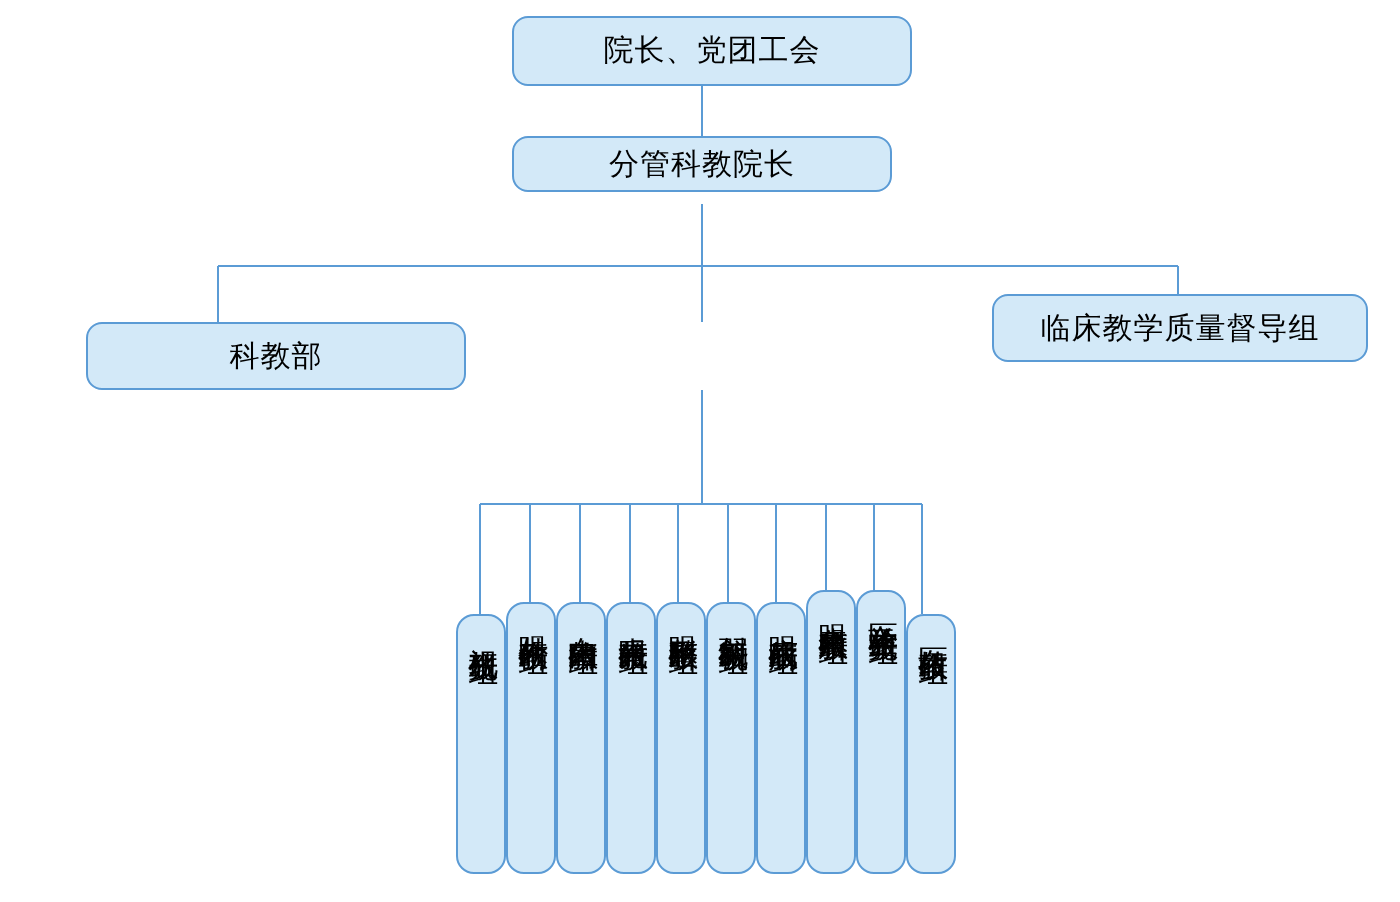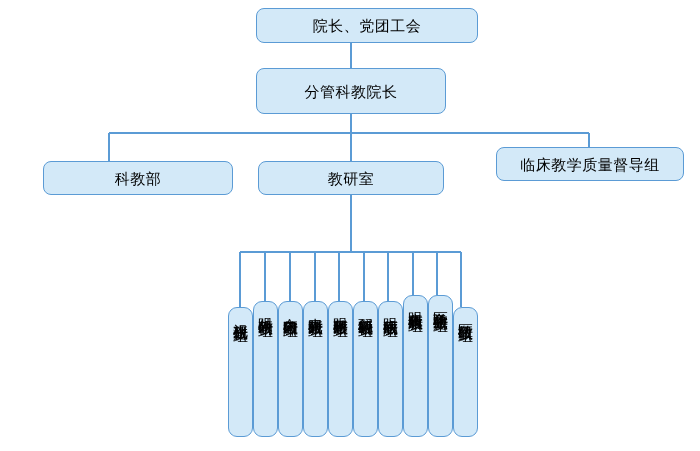--- a/index.html
+++ b/index.html
@@ -83,35 +83,32 @@
       <line x1="315" y1="252" x2="315" y2="301"></line>
       <line x1="339" y1="252" x2="339" y2="301"></line>
       <line x1="364" y1="252" x2="364" y2="301"></line>
       <line x1="388" y1="252" x2="388" y2="301"></line>
       <line x1="413" y1="252" x2="413" y2="295"></line>
       <line x1="437" y1="252" x2="437" y2="295"></line>
       <line x1="461" y1="252" x2="461" y2="307"></line>
     </g>
   </svg>
 
-  <div class="node node-h" style="left:256px; top:8px; width:222px; height:35px;">
+  <div class="node node-h" style="left:256px; top:8px; width:200px; height:35px;">
     <span>院长、党团工会</span>
   </div>
 
-  <div class="node node-h" style="left:256px; top:68px; width:190px; height:46px;">
+  <div class="node node-h" style="left:256px; top:68px; width:190px; height:28px;">
     <span>分管科教院长</span>
   </div>
 
   <div class="node node-h" style="left:15px; top:161px; width:190px; height:34px;margin-left:28px;">
     <span>科教部</span>
   </div>
 
-  <div class="node node-h" style="left:258px; top:161px; width:186px; height:34px;">
-    <span>教研室</span>
-  </div>
 
   <div class="node node-h" style="left:496px; top:147px; width:188px; height:34px;">
     <span>临床教学质量督导组</span>
   </div>
 
   <div class="node node-v" style="left:228px; top:307px; width:25px; height:130px;">
     <span class="vlabel">视光教研组</span>
   </div>
 
   <div class="node node-v" style="left:253px; top:301px; width:25px; height:136px;">

